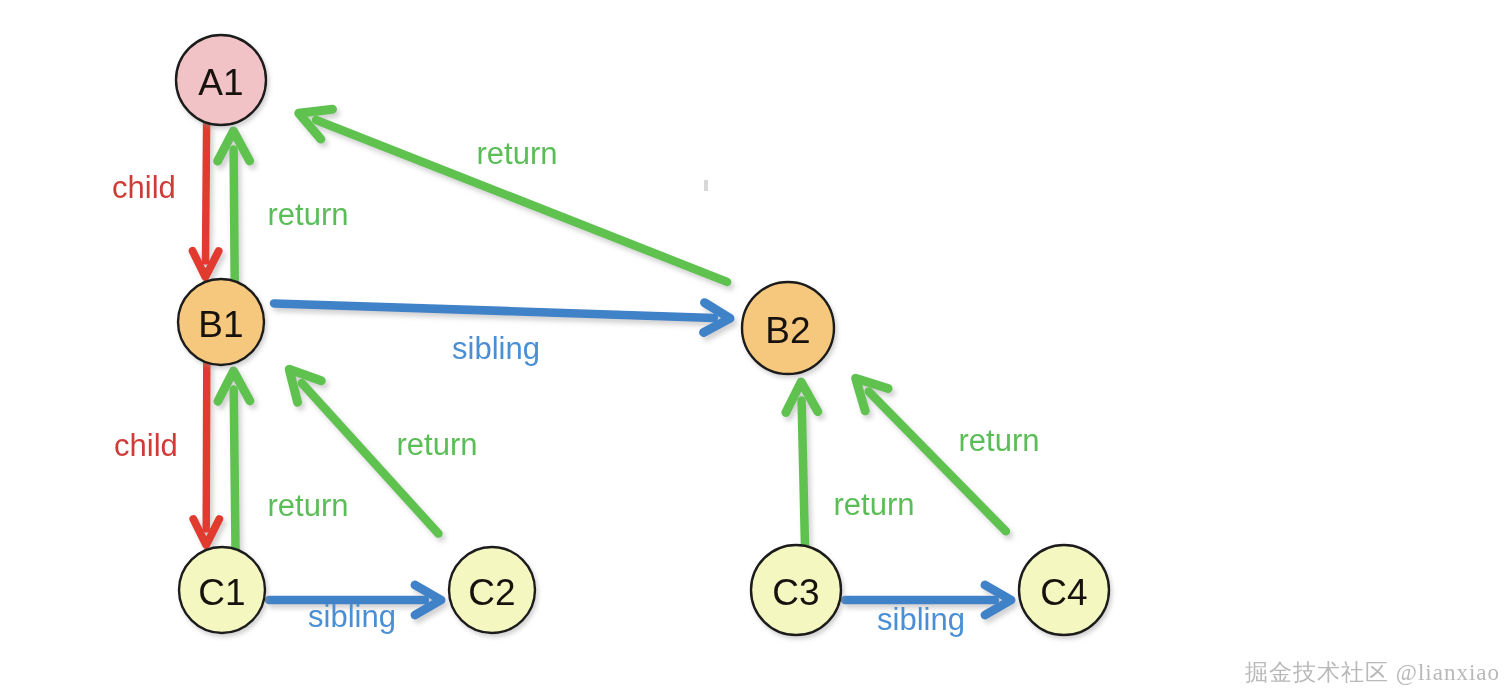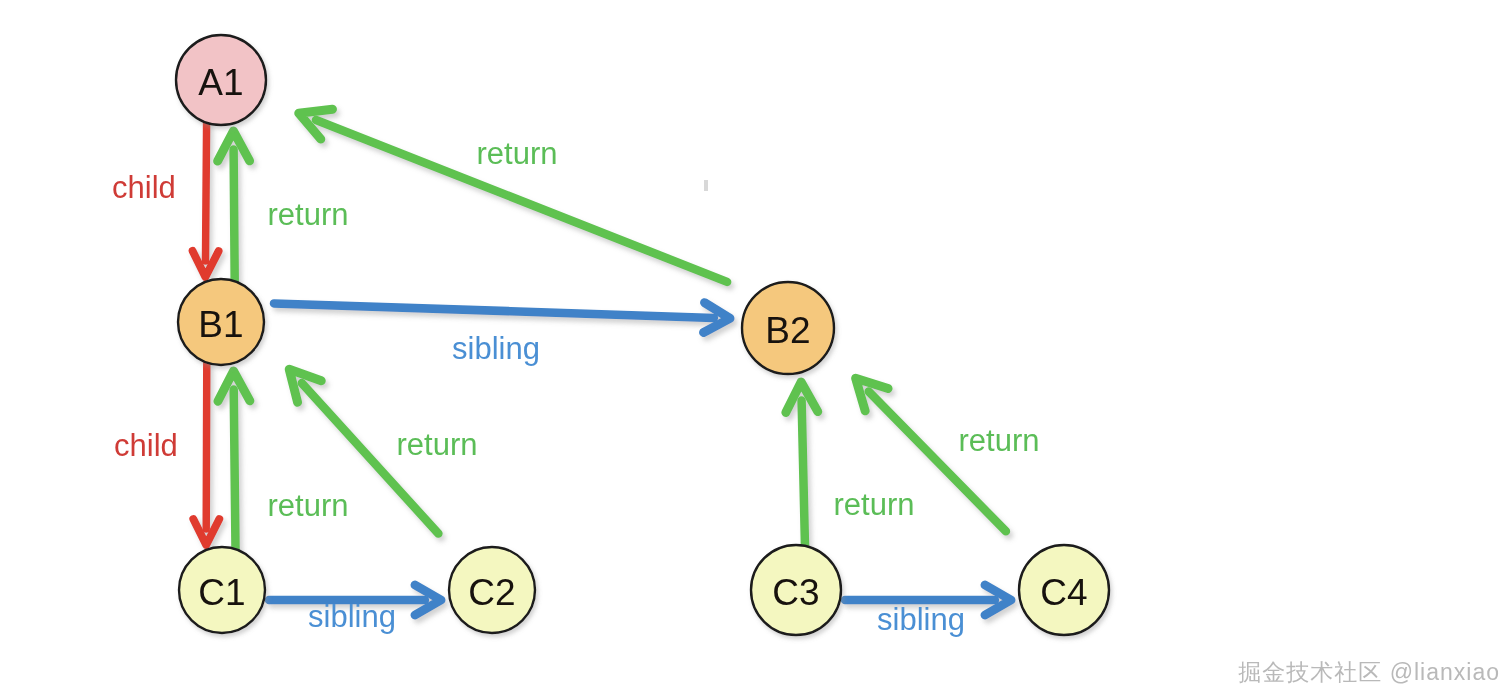--- a/index.html
+++ b/index.html
@@ -47,21 +47,21 @@
     dominant-baseline: central;
   }
   .lbl-child  { fill: #cf3b36; }
   .lbl-return { fill: #5bbd57; }
   .lbl-sibling{ fill: #4a8fd4; }
 
   .watermark {
     position: absolute;
     right: 12px;
     bottom: 8px;
-    font-family: Liberation Sans, sans-serif;
+    font-family: Liberation Serif, serif;
     font-size: 23px;
     letter-spacing: 1px;
     color: #b9b9b9;
     white-space: nowrap;
     user-select: none;
   }
   .speck {
     position: absolute;
     left: 704px;
     top: 180px;

